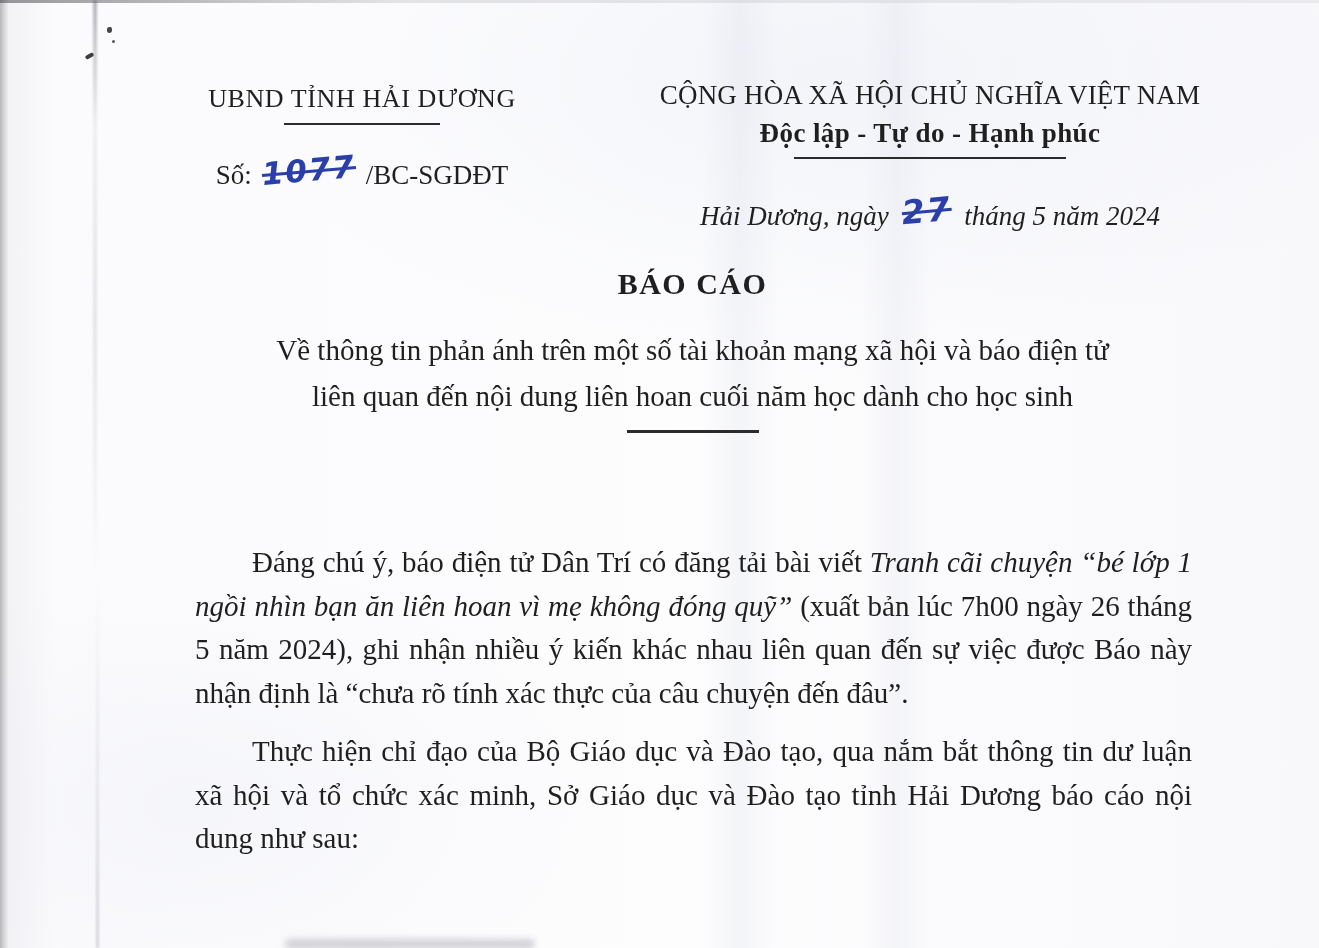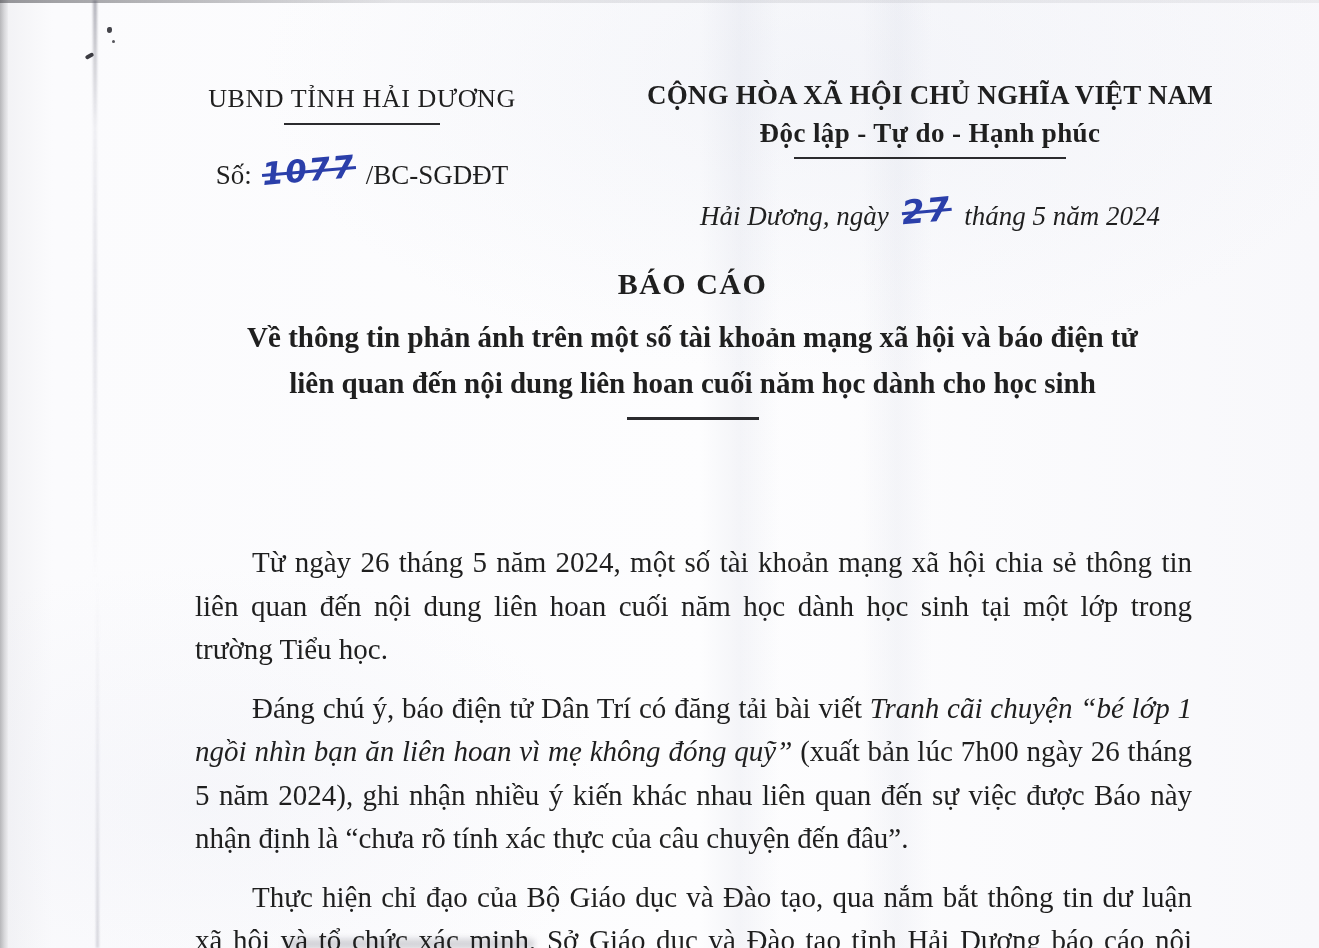--- a/index.html
+++ b/index.html
@@ -39,42 +39,42 @@
     background:rgba(115,115,128,.30); filter:blur(3px); border-radius:5px; }
 
   
   .header-left  { position:absolute; left:138px; top:84px; width:448px; text-align:center; }
   .issuer-parent { font-size:26px; letter-spacing:.6px; }
   .issuer-org    { font-size:26px; font-weight:bold; letter-spacing:.4px; margin-top:5px; }
   .issuer-rule   { width:156px; height:2px; background:#2b2b2e; margin:9px auto 0; }
   .doc-number    { margin-top:30px; font-size:27px; white-space:nowrap; }
 
   .header-right { position:absolute; left:616px; top:80px; width:628px; text-align:center; }
-  .national-motto-country { font-size:27px; font-weight:bold; letter-spacing:.2px; }
+  .national-motto-country { font-size:27px; font-weight:normal; letter-spacing:.2px; }
   .national-motto-line    { font-size:27px; font-weight:bold; margin-top:7px; letter-spacing:.4px; }
   .motto-rule  { width:272px; height:2px; background:#2b2b2e; margin:8px auto 0; }
   .dateline    { margin-top:35px; font-size:27px; font-style:italic; white-space:nowrap; }
 
   .handwritten {
     display:inline-block;
     color:#2b3faa;
     font-family:"DejaVu Sans",sans-serif;
     font-style:italic; font-weight:bold;
     font-size:31px; letter-spacing:2px;
     transform:rotate(-5deg) translateY(-3px);
     text-decoration:line-through;
     text-decoration-thickness:2.5px;
     margin:0 3px;
   }
   .dateline .handwritten { font-size:33px; margin:0 6px; }
 
   
   .title-block { position:absolute; left:190px; top:267px; width:1005px; text-align:center; }
   .doc-title { font-size:30px; font-weight:bold; letter-spacing:1.5px; }
-  .doc-subtitle { font-size:29px; font-weight:bold; line-height:46px; margin-top:13px; }
+  .doc-subtitle { font-size:29px; font-weight:normal; line-height:46px; margin-top:26px; }
   .title-rule { width:132px; height:3px; background:#2b2b2e; margin:11px auto 0; }
 
   .recipient { position:absolute; left:190px; top:489px; width:1005px; text-align:center; font-size:29px; }
 
   
   .doc-body { position:absolute; left:195px; top:541px; width:997px;
     font-size:29px; line-height:43.5px; text-align:justify; }
   .doc-body p { margin:0 0 15px; text-indent:57px; }
   .italic-seg { font-style:italic; }
 </style>
@@ -119,21 +119,20 @@
     <div class="doc-title">BÁO CÁO</div>
     <div class="doc-subtitle">
       <div>Về thông tin phản ánh trên một số tài khoản mạng xã hội và báo điện tử</div>
       <div>liên quan đến nội dung liên hoan cuối năm học dành cho học sinh</div>
     </div>
     <div class="title-rule"></div>
   </div>
 
 
   <div class="doc-body">
-    <p>Từ ngày 26 tháng 5 năm 2024, một số tài khoản mạng xã hội chia sẻ thông tin liên quan đến nội dung liên hoan cuối năm học dành học sinh tại một lớp trong trường Tiểu học.</p>
     <p>
       <span>Đáng chú ý, báo điện tử Dân Trí có đăng tải bài viết </span>
       <span class="italic-seg">Tranh cãi chuyện “bé lớp 1 ngồi nhìn bạn ăn liên hoan vì mẹ không đóng quỹ”</span>
       <span> (xuất bản lúc 7h00 ngày 26 tháng 5 năm 2024), ghi nhận nhiều ý kiến khác nhau liên quan đến sự việc được Báo này nhận định là “chưa rõ tính xác thực của câu chuyện đến đâu”.</span>
     </p>
     <p>Thực hiện chỉ đạo của Bộ Giáo dục và Đào tạo, qua nắm bắt thông tin dư luận xã hội và tổ chức xác minh, Sở Giáo dục và Đào tạo tỉnh Hải Dương báo cáo nội dung như sau:</p>
   </div>
 
 </div>
 

